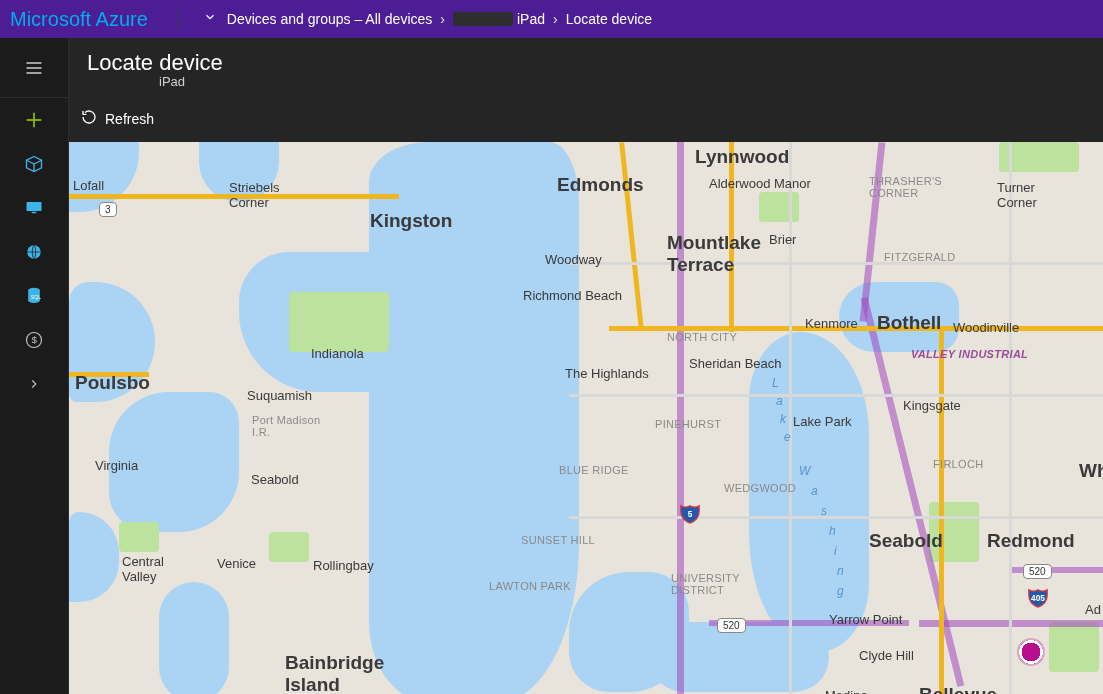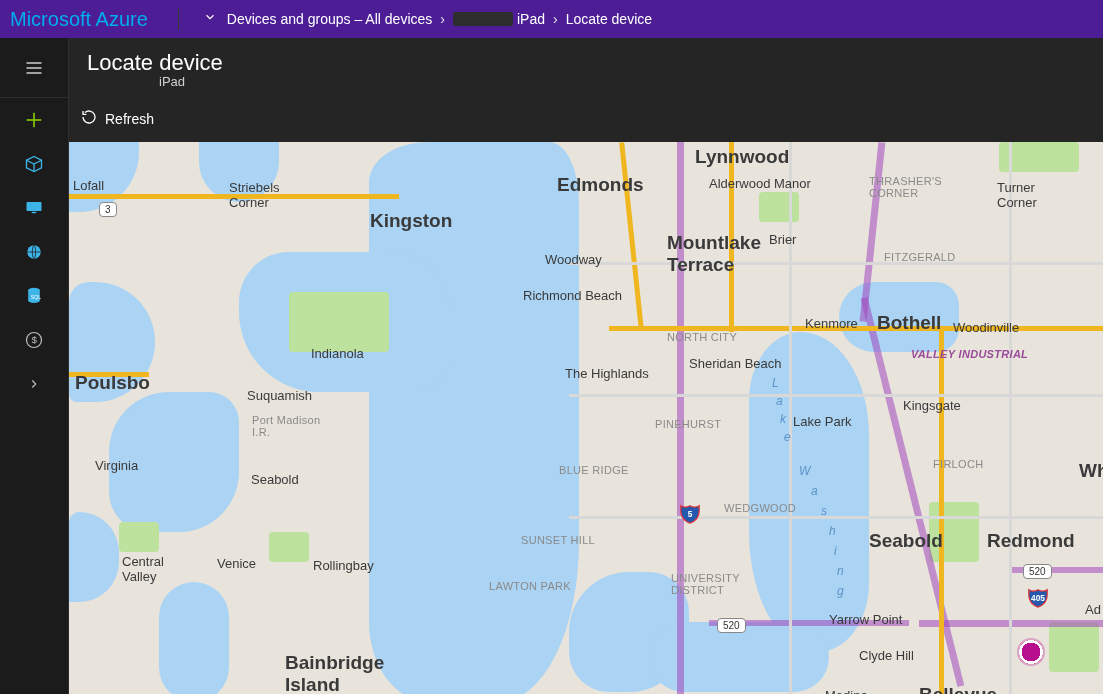--- a/index.html
+++ b/index.html
@@ -200,21 +200,21 @@
           <span class="lbl bold" style="left: 6px; top: 230px;">Poulsbo</span>
           <span class="lbl " style="left: 178px; top: 246px;">Suquamish</span>
           <span class="lbl small" style="left: 586px; top: 276px;">PINEHURST</span>
           <span class="lbl " style="left: 724px; top: 272px;">Lake Park</span>
           <span class="lbl " style="left: 834px; top: 256px; text-align: right;">Kingsgate</span>
           <span class="lbl small" style="left: 135px; top: 272px; margin-left: 48px;">Port Madison<br>I.R.</span>
           <span class="lbl small" style="left: 864px; top: 316px;">FIRLOCH</span>
           <span class="lbl " style="left: 26px; top: 316px;">Virginia</span>
           <span class="lbl " style="left: 182px; top: 330px;">Seabold</span>
           <span class="lbl small" style="left: 490px; top: 322px;">BLUE RIDGE</span>
-          <span class="lbl small" style="left: 632px; top: 360px; padding-left: 23px;">WEDGWOOD</span>
+          <span class="lbl small" style="left: 632px; top: 340px; padding-left: 23px;">WEDGWOOD</span>
           <span class="lbl bold" style="left: 1010px; top: 318px;">Wh</span>
           <span class="lbl small" style="left: 452px; top: 392px;">SUNSET HILL</span>
           <span class="lbl bold" style="left: 800px; top: 388px;">Seabold</span>
           <span class="lbl bold" style="left: 918px; top: 388px;">Redmond</span>
           <span class="lbl " style="left: 12px; top: 412px; margin-left: 41px;">Central<br>Valley</span>
           <span class="lbl " style="left: 148px; top: 414px;">Venice</span>
           <span class="lbl " style="left: 244px; top: 416px;">Rollingbay</span>
           <span class="lbl small" style="left: 602px; top: 430px;">UNIVERSITY<br>DISTRICT</span>
           <span class="lbl small" style="left: 420px; top: 438px;">LAWTON PARK</span>
           <span class="lbl " style="left: 760px; top: 470px;">Yarrow Point</span>

